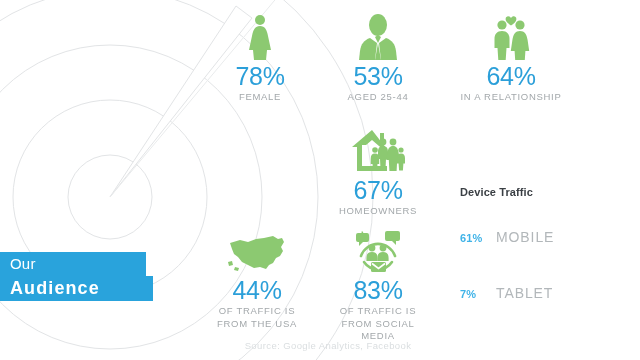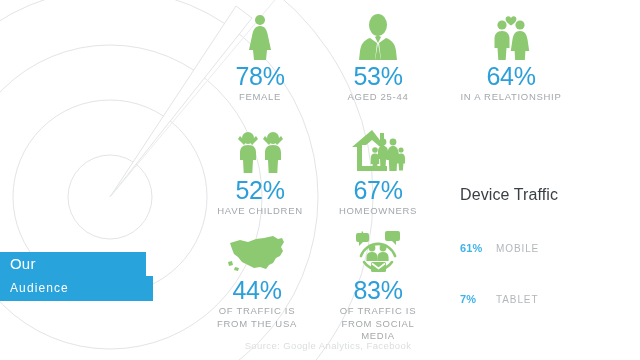--- a/index.html
+++ b/index.html
@@ -62,23 +62,23 @@
     font-size: 15px;
     color: #ffffff;
     letter-spacing: 0.2px;
     line-height: 20px;
     font-weight: 400;
   }
   #banner-audience {
     position: absolute;
     left: 10px;
     top: 25px;
-    font-size: 12px;
+    font-size: 18px;
     color: #ffffff;
-    font-weight: normal;
+    font-weight: bold;
     letter-spacing: 1.1px;
     line-height: 22px;
   }
 
   
   .stat {
     position: absolute;
     text-align: center;
     z-index: 4;
   }
@@ -116,41 +116,41 @@
 
   
   #device-traffic {
     position: absolute;
     left: 460px;
     top: 186px;
     width: 160px;
     z-index: 4;
   }
   #device-title {
-    font-size: 16px;
-    font-weight: normal;
+    font-size: 11px;
+    font-weight: bold;
     color: #3a3f44;
     letter-spacing: 0.1px;
-    margin-bottom: 8px;
+    margin-bottom: 0;
   }
   .device-row {
     display: flex;
     align-items: baseline;
     margin-bottom: 9px;
   }
   .device-pct {
     font-size: 11px;
     font-weight: bold;
     color: #3fb3e8;
     width: 36px;
     text-align: left;
     letter-spacing: 0.1px;
   }
   .device-name {
-    font-size: 10px;
+    font-size: 14px;
     color: #b2b7ba;
     letter-spacing: 0.9px;
     margin-top: 31px;
   }
 
   
   #source-note {
     position: absolute;
     left: 0;
     top: 340px;
@@ -225,42 +225,20 @@
           <path d="M16 17 c-5 0 -7.5 3 -7.5 8 l0 9 h3 l0.8 12 h7.4 l0.8 -12 h3 l0 -9 c0 -5 -2.5 -8 -7.5 -8 z"></path>
           <circle cx="34" cy="11" r="4.6"></circle>
           <path d="M34 17 c-4.6 0 -6.6 3 -7.6 9 l-1.6 11 h3.8 l0.6 9 h9.6 l0.6 -9 h3.8 l-1.6 -11 c-1 -6 -3 -9 -7.6 -9 z"></path>
         </g>
       </svg>
     </div>
     <div class="stat-pct">64%</div>
     <div class="stat-label">IN A RELATIONSHIP</div>
   </div>
 
-  <div class="stat" id="stat-children">
-    <div class="stat-icon">
-      <svg width="56" height="44" viewBox="0 0 56 44" xmlns="http://www.w3.org/2000/svg">
-        <g fill="#8cc971">
-
-          <circle cx="16" cy="8" r="6"></circle>
-          <path d="M6 9 l2 -3 l6 6 l-2 3 z"></path>
-          <path d="M26 9 l-2 -3 l-6 6 l2 3 z"></path>
-          <path d="M16 15 c-6 0 -8 3 -8 8 l0 7 h3 l0.7 13 h8.6 l0.7 -13 h3 l0 -7 c0 -5 -2 -8 -8 -8 z"></path>
-          <rect x="14.6" y="30" width="2.8" height="13"></rect>
-
-          <circle cx="41" cy="8" r="6"></circle>
-          <path d="M31 9 l2 -3 l6 6 l-2 3 z"></path>
-          <path d="M51 9 l-2 -3 l-6 6 l2 3 z"></path>
-          <path d="M41 15 c-6 0 -8 3 -8 8 l0 7 h3 l0.7 13 h8.6 l0.7 -13 h3 l0 -7 c0 -5 -2 -8 -8 -8 z"></path>
-          <rect x="39.6" y="30" width="2.8" height="13"></rect>
-        </g>
-      </svg>
-    </div>
-    <div class="stat-pct">52%</div>
-    <div class="stat-label">HAVE CHILDREN</div>
-  </div>
 
   <div class="stat" id="stat-homeowners">
     <div class="stat-icon">
       <svg width="56" height="46" viewBox="0 0 56 46" xmlns="http://www.w3.org/2000/svg">
         <g fill="#8cc971">
 
           <path d="M22 2 L2 19 h5 v24 h30 v-5 h-25 v-21 h4 l6 -5 l14 12 v-4 z"></path>
           <rect x="30" y="5" width="4" height="7"></rect>
 
           <circle cx="33" cy="14" r="3.4"></circle>

